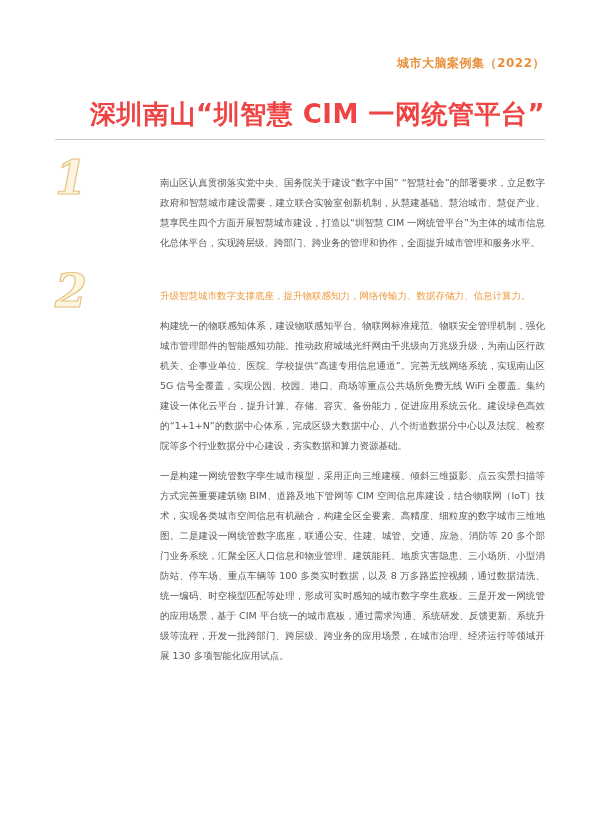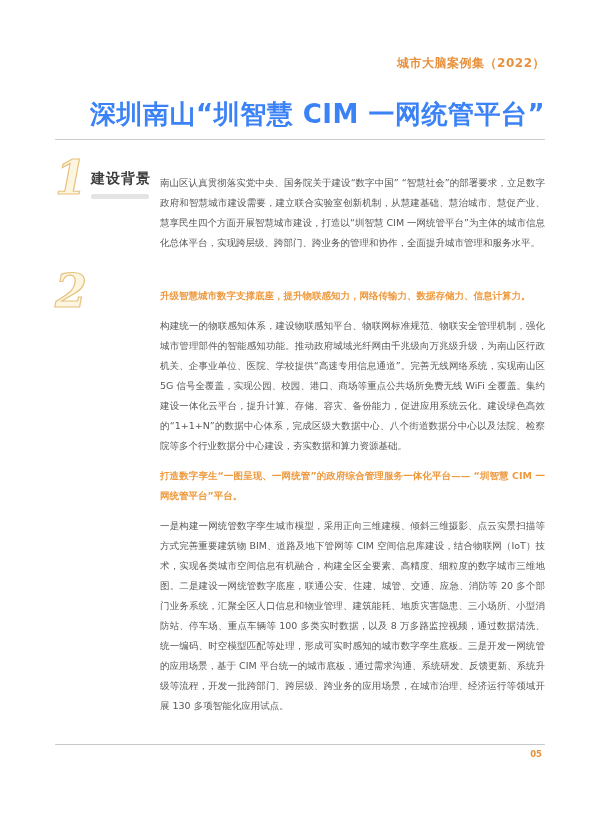--- a/index.html
+++ b/index.html
@@ -23,21 +23,21 @@
     font-weight: bold;
     color: #E8913C;
     letter-spacing: 0.5px;
   }
 
   .doc-title {
     margin: 26px 0 0 0;
     text-align: right;
     font-size: 26px;
     font-weight: bold;
-    color: #3b82f6;
+    color: #ef4444;
     letter-spacing: 0.5px;
     line-height: 1.3;
   }
   .title-divider {
     margin-top: 7px;
     border-bottom: 1px solid #cbcbcb;
   }
 
   .section { display: flex; margin-top: 22px; }
   .section-label {
@@ -75,21 +75,21 @@
   .para {
     font-size: 9.5px;
     line-height: 20px;
     color: #575757;
     text-align: justify;
     margin: 8px 0 10px 0;
   }
   .para:last-child { margin-bottom: 0; }
   .para.lead {
     color: #EE9A3F;
-    font-weight: bold;
+    font-weight: normal;
   }
 
   .doc-footer {
     position: absolute;
     left: 55px;
     right: 55px;
     top: 744px;
   }
   .footer-line { border-top: 1px solid #c9c9c9; }
   .page-number {
@@ -111,41 +111,32 @@
     <div class="doc-header">
       <span class="doc-header-text">城市大脑案例集（2022）</span>
     </div>
 
     <h1 class="doc-title">深圳南山“圳智慧 CIM 一网统管平台”</h1>
     <div class="title-divider"></div>
 
     <section class="section">
       <div class="section-label">
         <span class="numeral">1</span>
-        <div class="label-head">
-          <span class="section-heading">建设背景</span>
-          <div class="label-bar"></div>
-        </div>
       </div>
       <div class="section-body">
         <p class="para">南山区认真贯彻落实党中央、国务院关于建设“数字中国” “智慧社会”的部署要求，立足数字政府和智慧城市建设需要，建立联合实验室创新机制，从慧建基础、慧治城市、慧促产业、慧享民生四个方面开展智慧城市建设，打造以“圳智慧 CIM 一网统管平台”为主体的城市信息化总体平台，实现跨层级、跨部门、跨业务的管理和协作，全面提升城市管理和服务水平。</p>
       </div>
     </section>
 
     <section class="section">
       <div class="section-label">
         <span class="numeral">2</span>
       </div>
       <div class="section-body">
         <p class="para lead">升级智慧城市数字支撑底座，提升物联感知力，网络传输力、数据存储力、信息计算力。</p>
         <p class="para">构建统一的物联感知体系，建设物联感知平台、物联网标准规范、物联安全管理机制，强化城市管理部件的智能感知功能。推动政府城域光纤网由千兆级向万兆级升级，为南山区行政机关、企事业单位、医院、学校提供“高速专用信息通道”。完善无线网络系统，实现南山区 5G 信号全覆盖，实现公园、校园、港口、商场等重点公共场所免费无线 WiFi 全覆盖。集约建设一体化云平台，提升计算、存储、容灾、备份能力，促进应用系统云化。建设绿色高效的“1+1+N”的数据中心体系，完成区级大数据中心、八个街道数据分中心以及法院、检察院等多个行业数据分中心建设，夯实数据和算力资源基础。</p>
-        <p class="para lead">打造数字孪生“一图呈现、一网统管”的政府综合管理服务一体化平台—— “圳智慧 CIM 一网统管平台”平台。</p>
         <p class="para">一是构建一网统管数字孪生城市模型，采用正向三维建模、倾斜三维摄影、点云实景扫描等方式完善重要建筑物 BIM、道路及地下管网等 CIM 空间信息库建设，结合物联网（IoT）技术，实现各类城市空间信息有机融合，构建全区全要素、高精度、细粒度的数字城市三维地图。二是建设一网统管数字底座，联通公安、住建、城管、交通、应急、消防等 20 多个部门业务系统，汇聚全区人口信息和物业管理、建筑能耗、地质灾害隐患、三小场所、小型消防站、停车场、重点车辆等 100 多类实时数据，以及 8 万多路监控视频，通过数据清洗、统一编码、时空模型匹配等处理，形成可实时感知的城市数字孪生底板。三是开发一网统管的应用场景，基于 CIM 平台统一的城市底板，通过需求沟通、系统研发、反馈更新、系统升级等流程，开发一批跨部门、跨层级、跨业务的应用场景，在城市治理、经济运行等领域开展 130 多项智能化应用试点。</p>
       </div>
     </section>
 
   </div>
 
-  <div class="doc-footer">
-    <div class="footer-line"></div>
-    <span class="page-number">05</span>
-  </div>
 </div>
 
 </body></html>

